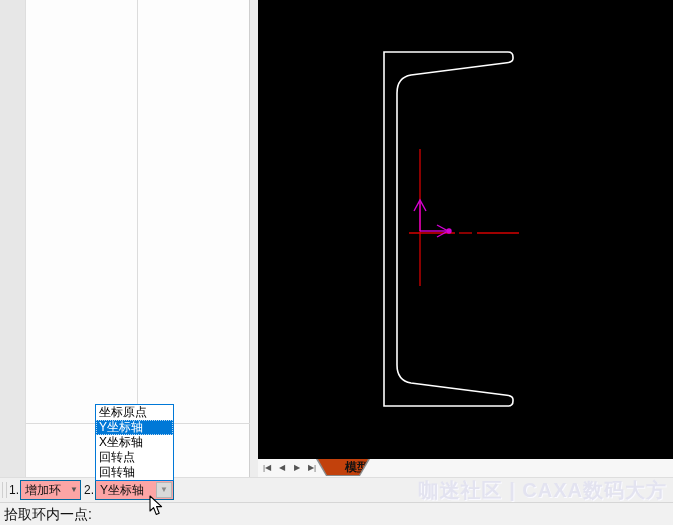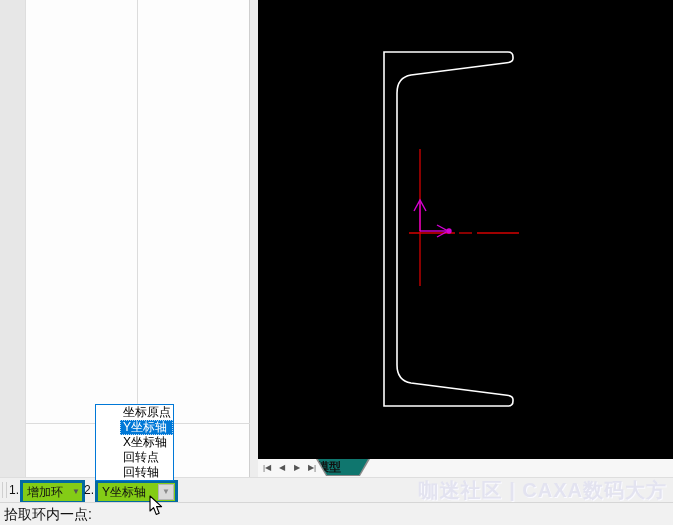--- a/index.html
+++ b/index.html
@@ -22,46 +22,46 @@
   .canvas{left:258px;top:0;width:415px;height:459px;background:#000;}
   .canvas svg{display:block;}
 
   
   .tabbar{left:258px;top:459px;width:415px;height:18px;background:#f7f7f7;}
   .navbtn{position:absolute;top:0;width:14px;height:18px;line-height:18px;text-align:center;
           font-size:8px;color:#555;cursor:default;}
   .nav-first{left:2px;} .nav-prev{left:17px;} .nav-next{left:32px;} .nav-last{left:47px;}
   .tab-outer{position:absolute;left:58px;top:0;width:54px;height:17px;
              clip-path:polygon(0 0,100% 0,calc(100% - 10px) 100%,10px 100%);background:#8a8a8a;}
-  .tab-inner{position:absolute;left:1px;top:0;right:1px;bottom:1px;background:#0f766e;
+  .tab-inner{position:absolute;left:1px;top:0;right:1px;bottom:1px;background:#c2410c;
              clip-path:polygon(1px 0,calc(100% - 1px) 0,calc(100% - 10px) 100%,10px 100%);
-             text-align:left;font-size:12px;line-height:16px;color:#111;font-weight:bold;}
+             text-align:right;font-size:12px;line-height:16px;color:#111;font-weight:bold;}
 
   
   .toolbar{left:0;top:477px;width:673px;height:25px;background:#f0f0f0;border-top:1px solid #dedede;box-sizing:border-box;}
   .grip{position:absolute;left:2px;top:4px;width:3px;height:16px;border-left:1px solid #cfcfcf;border-right:1px solid #cfcfcf;}
   .tb-label{position:absolute;top:0;height:24px;line-height:24px;font-size:12px;color:#111;}
   .lbl1{left:9px;} .lbl2{left:84px;}
-  .combo{position:absolute;top:2px;height:18px;background:#84cc16;border:3px solid #0369a1;box-sizing:content-box;}
+  .combo{position:absolute;top:2px;height:18px;background:#fca5a5;border:1px solid #0369a1;box-sizing:content-box;}
   .combo1{left:20px;width:59px;}
   .combo2{left:95px;width:77px;}
   .combo .val{position:absolute;left:4px;top:0;height:18px;line-height:18px;font-size:12px;color:#111;white-space:nowrap;}
   .combo .arr{position:absolute;right:2px;top:0;height:18px;line-height:18px;font-size:8px;color:#555;}
   .combo2 .arr-btn{position:absolute;right:1px;top:1px;width:16px;height:16px;background:#d9d9d9;
                    border:1px solid #b5b5b5;box-sizing:border-box;text-align:center;line-height:14px;font-size:8px;color:#8a8a8a;}
   .watermark{position:absolute;right:6px;top:0;height:25px;line-height:25px;
              font-size:20px;font-weight:bold;letter-spacing:1px;color:#e3e3f0;
              text-shadow:1px 1px 0 #fafaff;}
 
   
   .statusbar{left:0;top:502px;width:673px;height:23px;background:#f1f1f1;border-top:1px solid #d6d6d6;box-sizing:border-box;}
   .status-text{position:absolute;left:4px;top:0;height:22px;line-height:22px;font-size:14px;color:#111;}
 
   
-  .dropdown{left:95px;top:404px;width:79px;background:#fff;border:1px solid #0078d7;z-index:10;box-sizing:border-box;padding-left:24px;}
+  .dropdown{left:95px;top:404px;width:79px;background:#fff;border:1px solid #0078d7;z-index:10;box-sizing:border-box;}
   .dd-item{height:15px;line-height:15px;font-size:12px;padding-left:3px;color:#000;white-space:nowrap;cursor:default;}
   .dd-item.selected{background:#0078d7;color:#fff;outline:1px dotted #b8d8f2;outline-offset:-1px;}
 
   .cursor{left:149px;top:495px;z-index:30;pointer-events:none;}
 </style>
 </head>
 <body>
 
 <div class="app">
 

